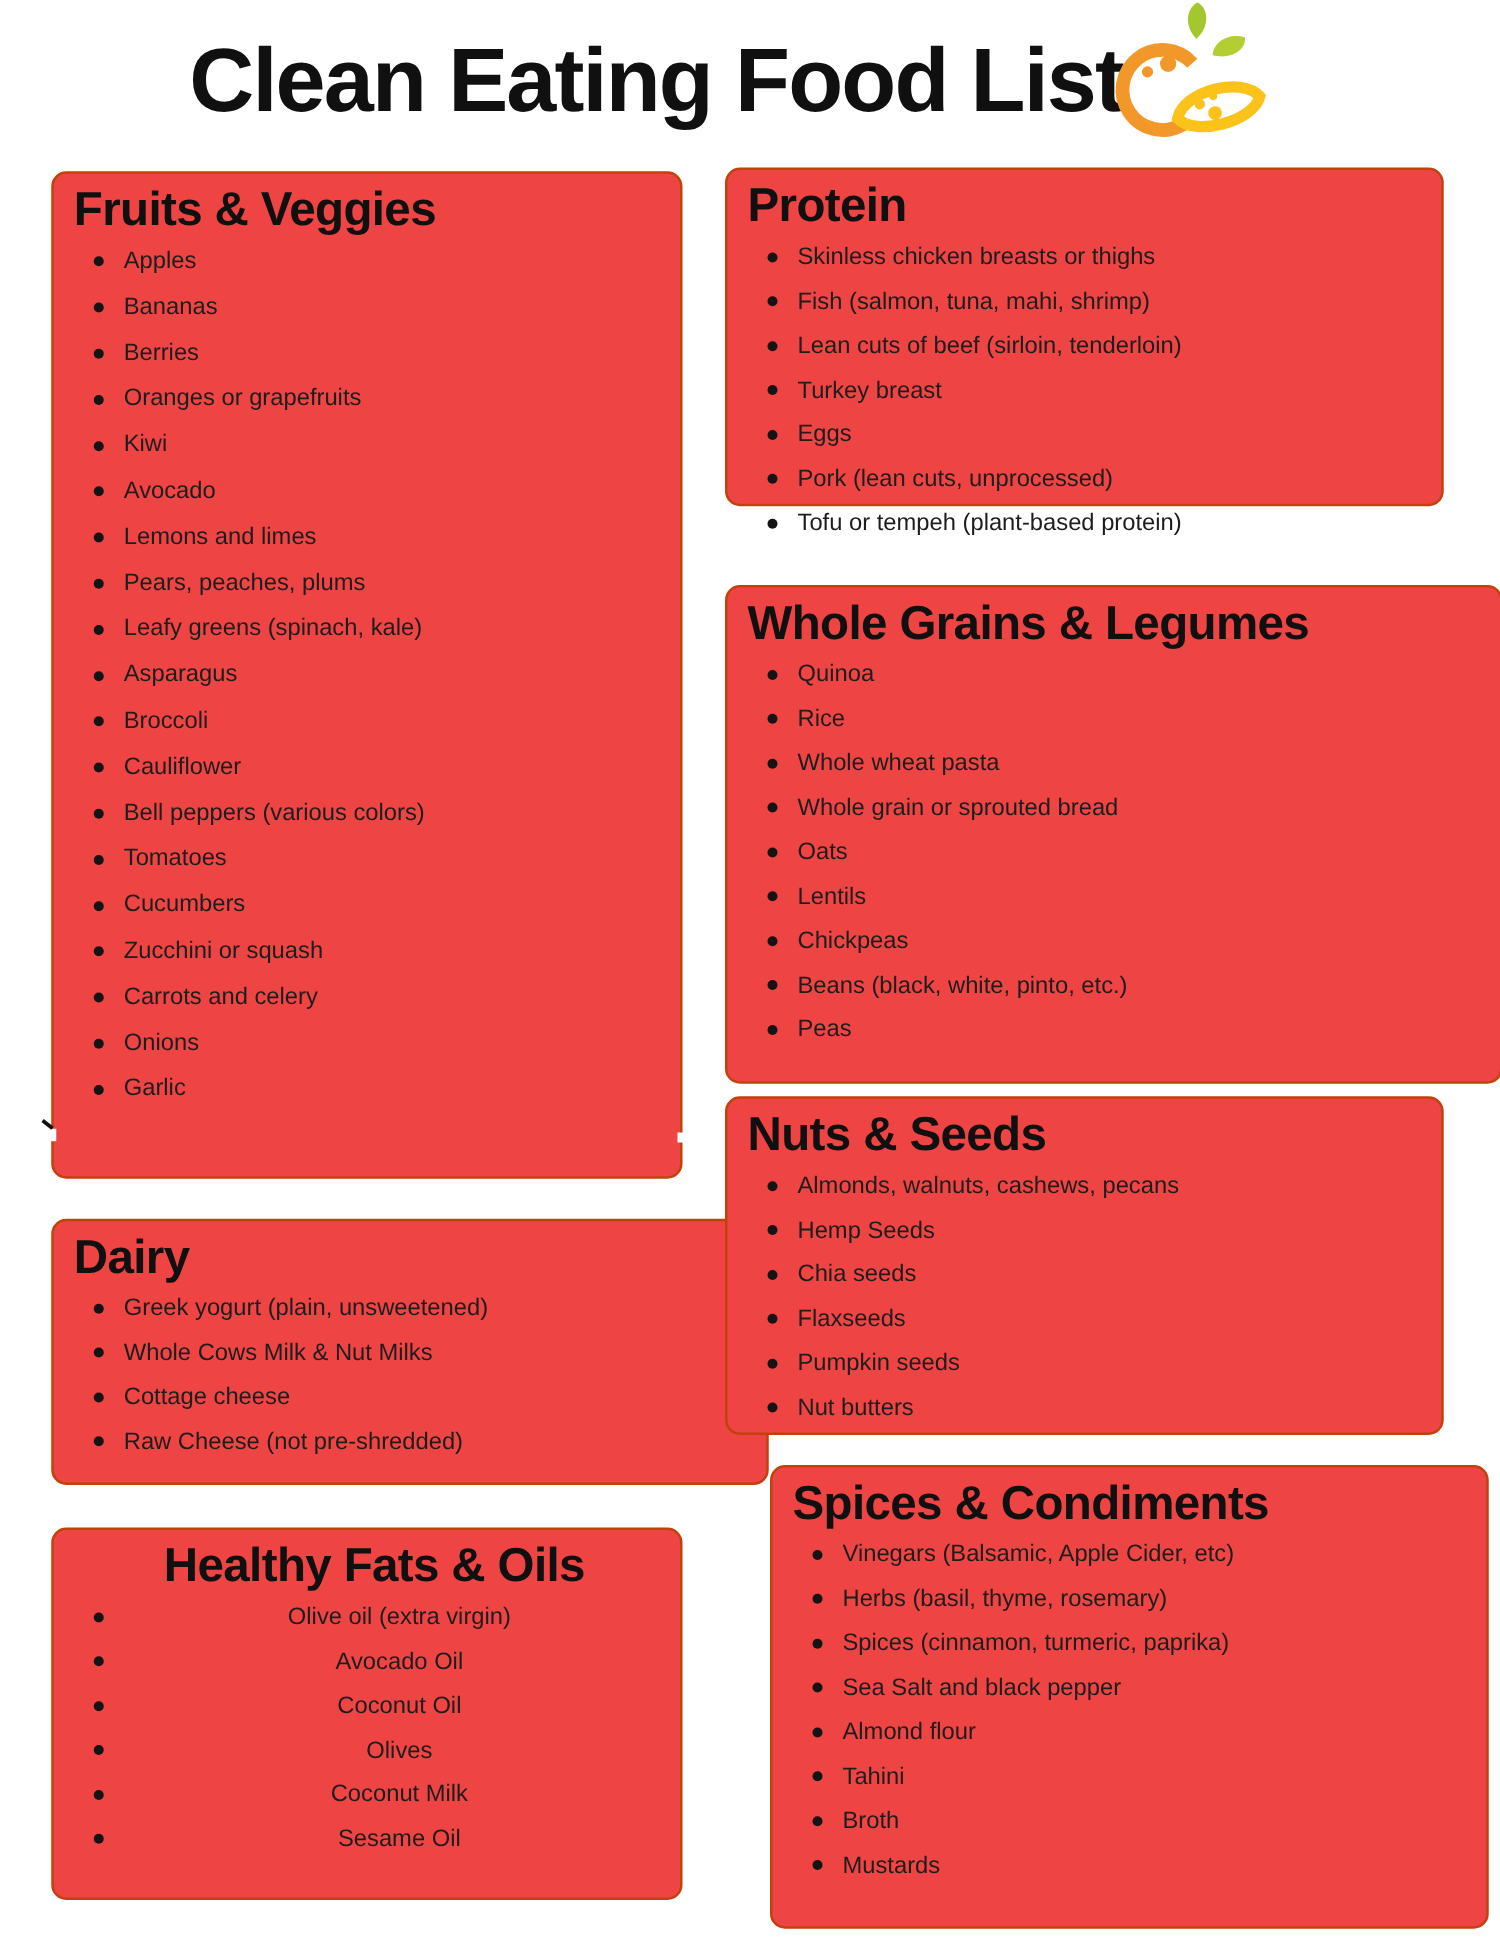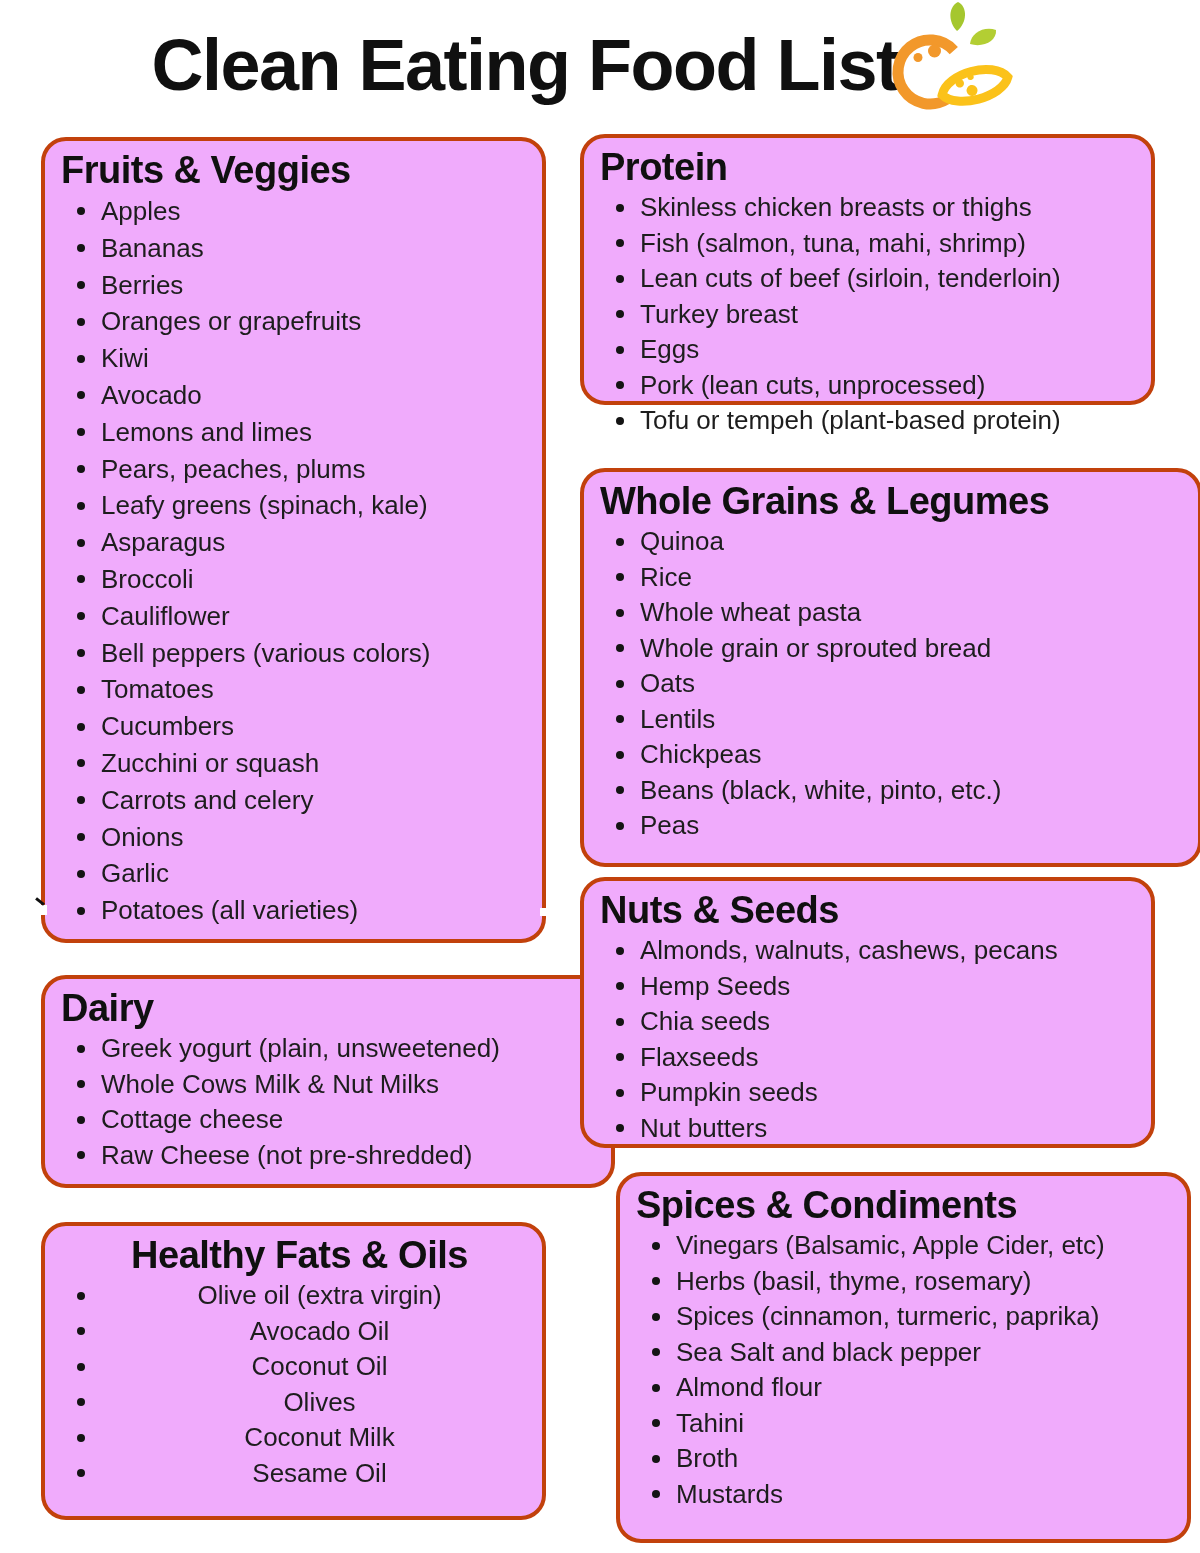--- a/index.html
+++ b/index.html
@@ -14,31 +14,31 @@
   
   .title-wrap { position:absolute; left:0; top:34px; width:1050px; text-align:center; }
   .page-title {
     font-size:72px; font-weight:700; letter-spacing:-1.5px; color:#101010;
     line-height:62px; white-space:nowrap;
   }
   .logo { position:absolute; left:885px; top:0; width:135px; height:115px; }
 
   
   .box {
-    position:absolute; background:#f0abfc;
-    border:4px solid #c2410c; border-radius:25px;
+    position:absolute; background:#ef4444;
+    border:2px solid #c2410c; border-radius:12px;
     padding:6px 4px 0 16px;
   }
   .box h2 {
     font-size:38px; line-height:46px; font-weight:800;
     letter-spacing:-0.5px; color:#101010; white-space:nowrap;
   }
   .box ul { list-style:none; margin:0; padding:0 0 0 14px; }
   .box li {
-    position:relative; padding-left:26px; font-size:26px;
+    position:relative; padding-left:26px; font-size:19px;
     line-height:35.5px; color:#1d1d1d; white-space:nowrap;
   }
   .box li::before {
     content:""; position:absolute; left:2px; top:calc(50% - 4px);
     width:8px; height:8px; border-radius:50%; background:#141414;
   }
 
   .box--fruits  { left:41px;  top:137px;  width:505px; height:806px; }
   .box--fruits li { line-height:36.8px; }
   .box--dairy   { left:41px;  top:975px;  width:574px; height:213px; }
@@ -98,21 +98,20 @@
         <li>Asparagus</li>
         <li>Broccoli</li>
         <li>Cauliflower</li>
         <li>Bell peppers (various colors)</li>
         <li>Tomatoes</li>
         <li>Cucumbers</li>
         <li>Zucchini or squash</li>
         <li>Carrots and celery</li>
         <li>Onions</li>
         <li>Garlic</li>
-        <li>Potatoes (all varieties)</li>
       </ul>
     <span class="notch notch-l"></span>
     <span class="notch notch-r"></span>
     <span class="tick-l"></span>
   </section>
 
   <section class="box box--protein">
     <h2>Protein</h2>
     <ul>
         <li>Skinless chicken breasts or thighs</li>

